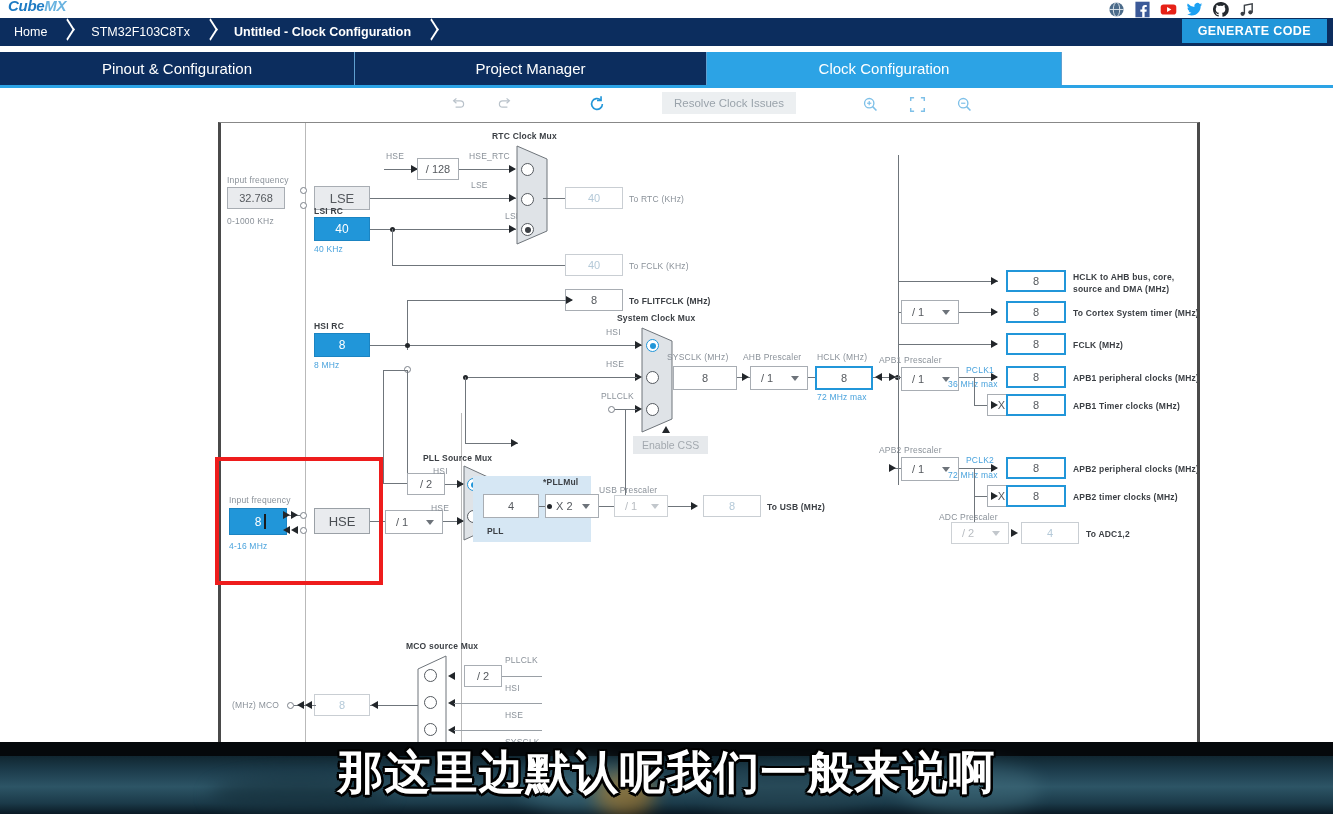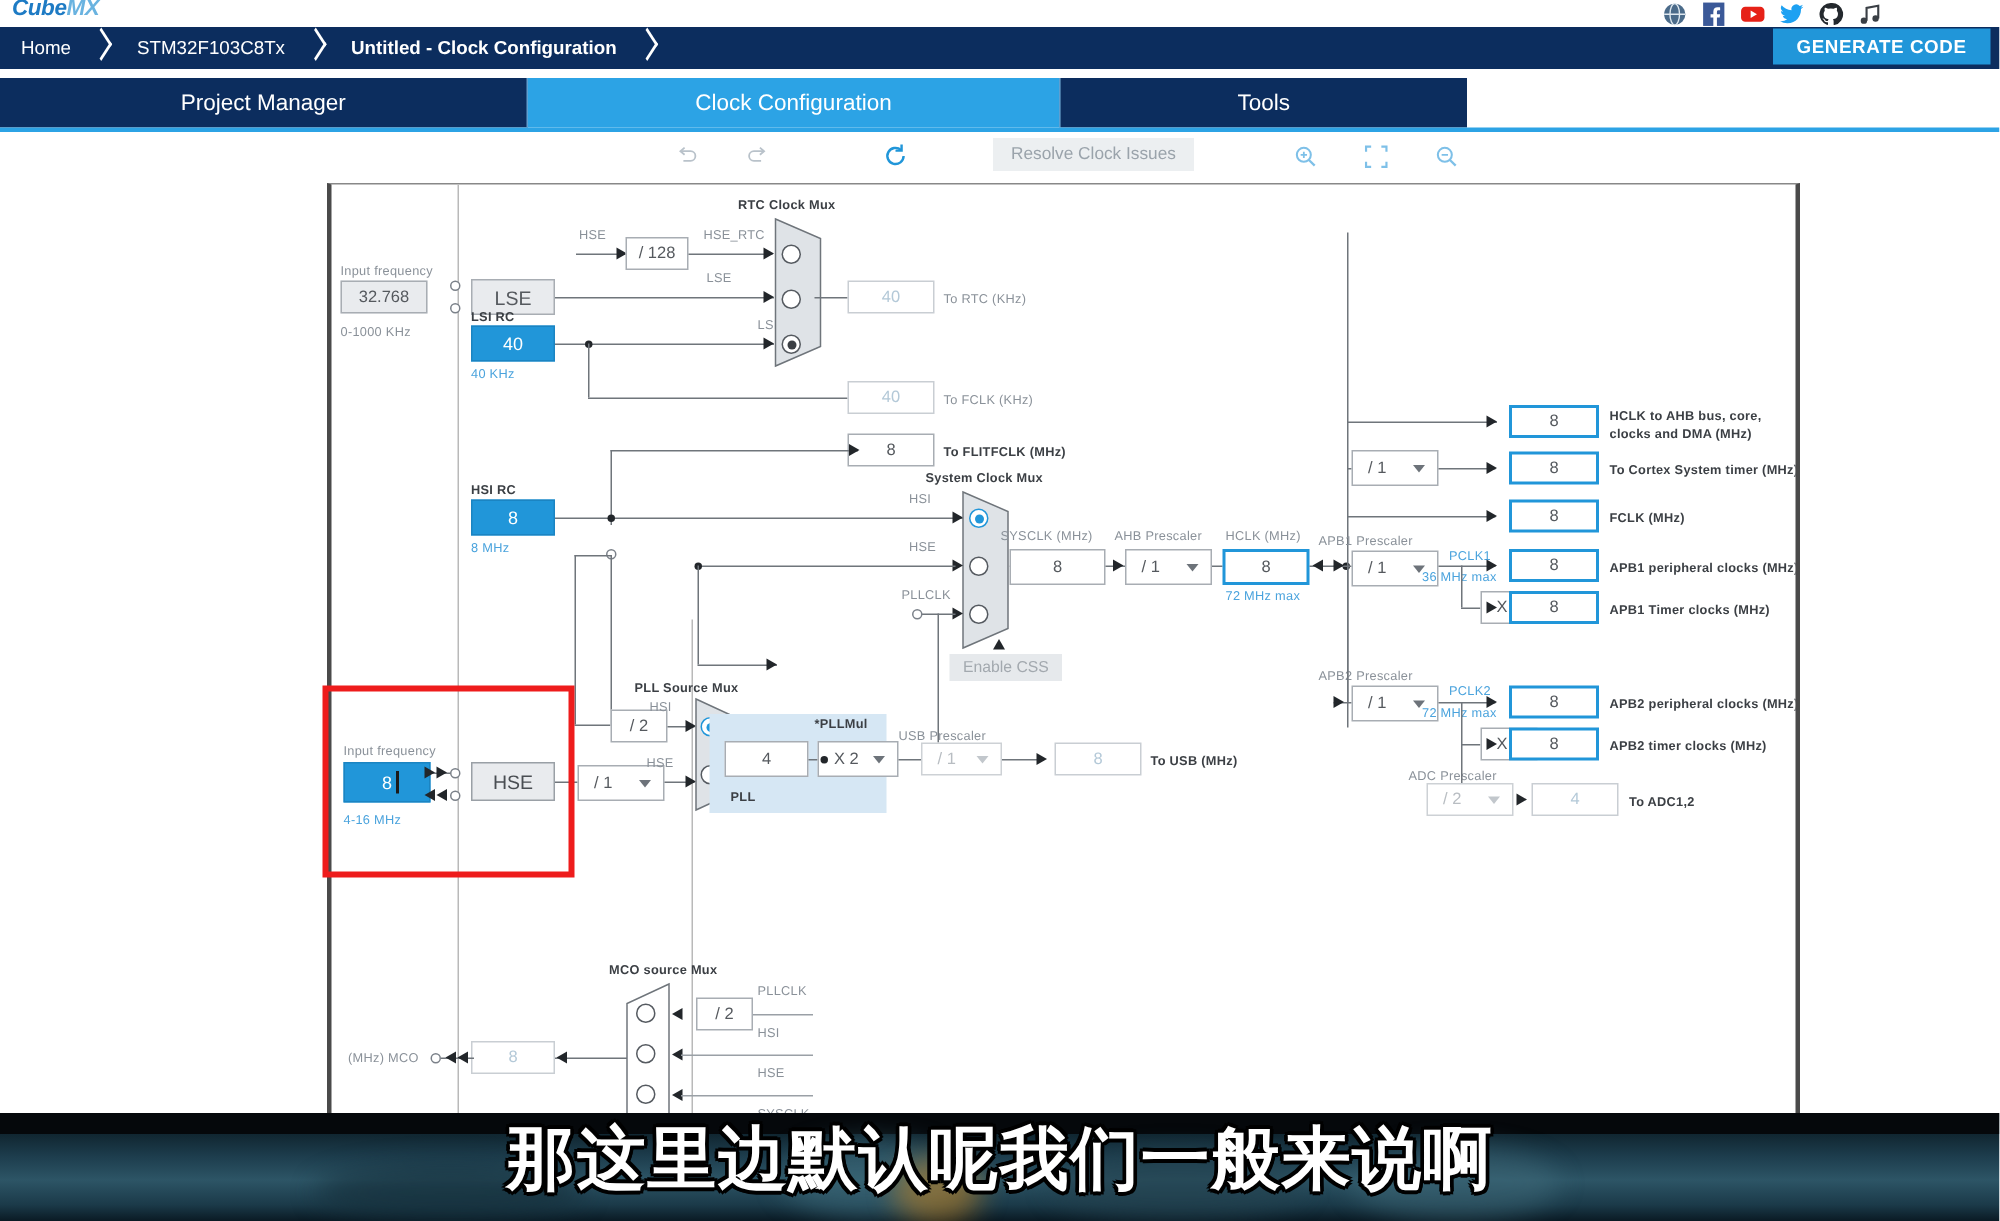--- a/index.html
+++ b/index.html
@@ -287,23 +287,23 @@
   <div class="crumb">Home</div>
   <div class="chev"></div>
   <div class="crumb">STM32F103C8Tx</div>
   <div class="chev"></div>
   <div class="crumb bold">Untitled - Clock Configuration</div>
   <div class="chev"></div>
   <button class="gen-code">GENERATE CODE</button>
 </div>
 
 <div class="tabs">
+  <div class="tab t0">Pinout &amp; Configuration</div>
   <div class="tab t2">Project Manager</div>
   <div class="tab t1 active">Clock Configuration</div>
-  <div class="tab t3">Tools</div>
 </div>
 <div class="tabs-underline"></div>
 
 <div class="toolbar">
   <div class="tb-btn" style="left:446px;">
     <svg width="16" height="16" viewBox="0 0 20 20">
       <path d="M5 6h8a4 4 0 0 1 0 8H7" fill="none" stroke="#b9c2ca" stroke-width="1.5"></path>
       <polyline points="8,3 4.5,6 8,9" fill="none" stroke="#b9c2ca" stroke-width="1.5"></polyline>
     </svg>
   </div>
@@ -465,21 +465,21 @@
 
   <div class="hline" style="left:652px; top:254px; width:26px;"></div>
   <div class="dot" style="left:674px; top:252px;"></div>
   <div class="arw left" style="left:654px; top:250px;"></div>
   <div class="vline" style="left:677px; top:32px; height:330px;"></div>
 
   <div class="hline" style="left:677px; top:158px; width:100px;"></div>
   <div class="arw" style="left:770px; top:154px;"></div>
   <div class="box out-blue" style="left:785px; top:147px; width:60px; height:22px;">8</div>
   <div class="lbl dark" style="left:852px; top:149px;">HCLK to AHB bus, core,</div>
-  <div class="lbl dark" style="left:852px; top:161px;">clocks and DMA (MHz)</div>
+  <div class="lbl dark" style="left:852px; top:161px;">source and DMA (MHz)</div>
 
   <div class="hline" style="left:677px; top:189px; width:33px;"></div>
   <div class="dd" style="left:680px; top:177px; width:58px; height:24px;">
     <span>/ 1</span>
     <span class="caret"></span>
   </div>
   <div class="hline" style="left:738px; top:189px; width:38px;"></div>
   <div class="arw" style="left:770px; top:185px;"></div>
   <div class="box out-blue" style="left:785px; top:178px; width:60px; height:22px;">8</div>
   <div class="lbl dark" style="left:852px; top:185px;">To Cortex System timer (MHz)</div>

